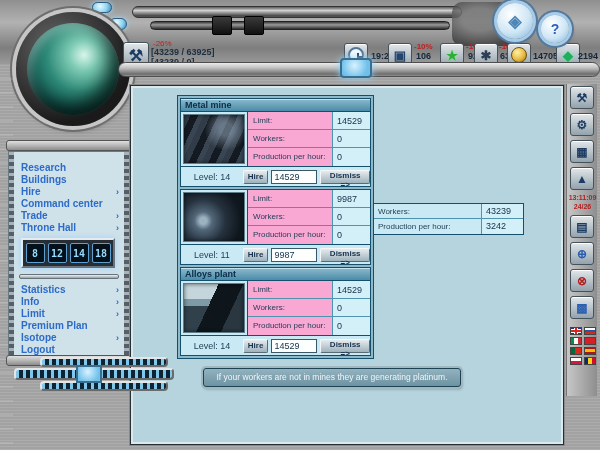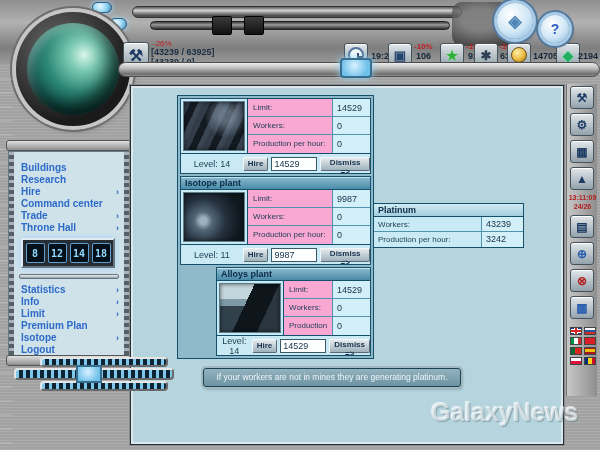--- a/index.html
+++ b/index.html
@@ -92,21 +92,21 @@
   .mdivider { position:absolute; left:10px; right:10px; top:122px; height:5px; border:1px solid #67727a;
               background:linear-gradient(180deg,#eef3f6,#92a1aa); border-radius:2px; }
   .cap-tab { left:60px; top:357px; width:16px; height:9px; background:radial-gradient(circle,#bfe8f8,#5fa8cc); border:1px solid #2d5e80; }
 
   
   .main-panel { left:130px; top:85px; width:434px; height:360px; background:#b5d4de;
                 border:1px solid #233038; box-shadow:inset 0 0 0 2px #dde8ec, 0 0 0 1px #8a8a8a; }
   .cards { position:absolute; left:46px; top:9px; width:197px; background:#8fb9c9;
            border:1px solid #14506c; padding:2px; }
   .card { background:#c9eaf4; border:1px solid #14506c; margin-bottom:2px; }
-  .card:last-child { margin-bottom:0;margin-left:36px; }
+  .card:last-child { margin-bottom:0; }
   .card-title { height:13px; line-height:12px; padding:0 4px; font-size:9px; font-weight:bold; color:#0a2b47;
                 background:linear-gradient(180deg,#8cbacd,#4a8ca9); border-bottom:1px solid #14506c;
                 box-shadow:inset 0 1px 0 #c4e2ee; }
   .card-body { display:flex; }
   .img-wrap { padding:2px; }
   .img-box { width:62px; height:50px; border:1px solid #5d7d8b; box-shadow:inset 0 0 4px rgba(0,0,0,.6); }
   .img-metal { background:
       radial-gradient(circle at 70% 30%, rgba(160,180,200,.5) 0 12%, transparent 40%),
       repeating-linear-gradient(115deg, #313c48 0 6px, #141a21 6px 13px, #3a4553 13px 18px),
       #1a2128; }
@@ -250,25 +250,25 @@
 
   <div class="abs ledge"></div>
 
   <div class="abs side-cap" style="top:140px;"></div>
   <div class="abs sidebar">
     <div class="bolt-strip bolt-l"></div>
     <div class="bolt-strip bolt-r"></div>
 
     <div class="menu" style="top:10px;">
       <div class="mi">
+          <span>Research</span>
+          <span class="arrow"></span>
+        </div>
+      <div class="mi">
           <span>Buildings</span>
-          <span class="arrow"></span>
-        </div>
-      <div class="mi">
-          <span>Research</span>
           <span class="arrow"></span>
         </div>
       <div class="mi">
           <span>Hire</span>
           <span class="arrow">›</span>
         </div>
       <div class="mi">
           <span>Command center</span>
           <span class="arrow"></span>
         </div>
@@ -319,20 +319,21 @@
     </div>
   </div>
   <div class="abs side-cap" style="top:355px;"></div>
   <div class="abs cap-tab"></div>
 
   <div class="abs main-panel">
 
     <div class="cards">
 
       <div class="card">
+        <div class="card-title">Metal mine</div>
         <div class="card-body">
           <div class="img-wrap">
               <div class="img-box img-metal"></div>
             </div>
           <div class="stat-table">
             <div class="srow">
                 <span class="slabel">Limit:</span>
                 <span class="sval">14529</span>
               </div>
             <div class="srow">
@@ -347,21 +348,20 @@
         </div>
         <div class="card-foot">
           <span class="level">Level: 14</span>
           <button class="gbtn">Hire</button>
           <input class="ginput" value="14529" style="">
           <button class="gbtn">Dismiss =&gt;</button>
         </div>
       </div>
 
       <div class="card">
-        <div class="card-title">Isotope plant</div>
         <div class="card-body">
           <div class="img-wrap">
               <div class="img-box img-isotope"></div>
             </div>
           <div class="stat-table">
             <div class="srow">
                 <span class="slabel">Limit:</span>
                 <span class="sval">9987</span>
               </div>
             <div class="srow">
@@ -407,34 +407,32 @@
           <span class="level">Level: 14</span>
           <button class="gbtn">Hire</button>
           <input class="ginput" value="14529" style="">
           <button class="gbtn">Dismiss =&gt;</button>
         </div>
       </div>
 
     </div>
 
     <div class="platinum">
-      <div class="plat-title">Platinum</div>
       <div class="prow">
           <span class="plabel">Workers:</span>
           <span class="pval">43239</span>
         </div>
       <div class="prow">
           <span class="plabel">Production per hour:</span>
           <span class="pval">3242</span>
         </div>
     </div>
 
     <div class="notice">If your workers are not in mines they are generating platinum.</div>
 
-    <div class="watermark">GalaxyNews</div>
   </div>
 
   <div class="abs rail">
     <div class="tile rtile" style="top:2px;">
         <span>⚒</span>
       </div>
     <div class="tile rtile" style="top:29px;">
         <span>⚙</span>
       </div>
     <div class="tile rtile" style="top:56px;">

